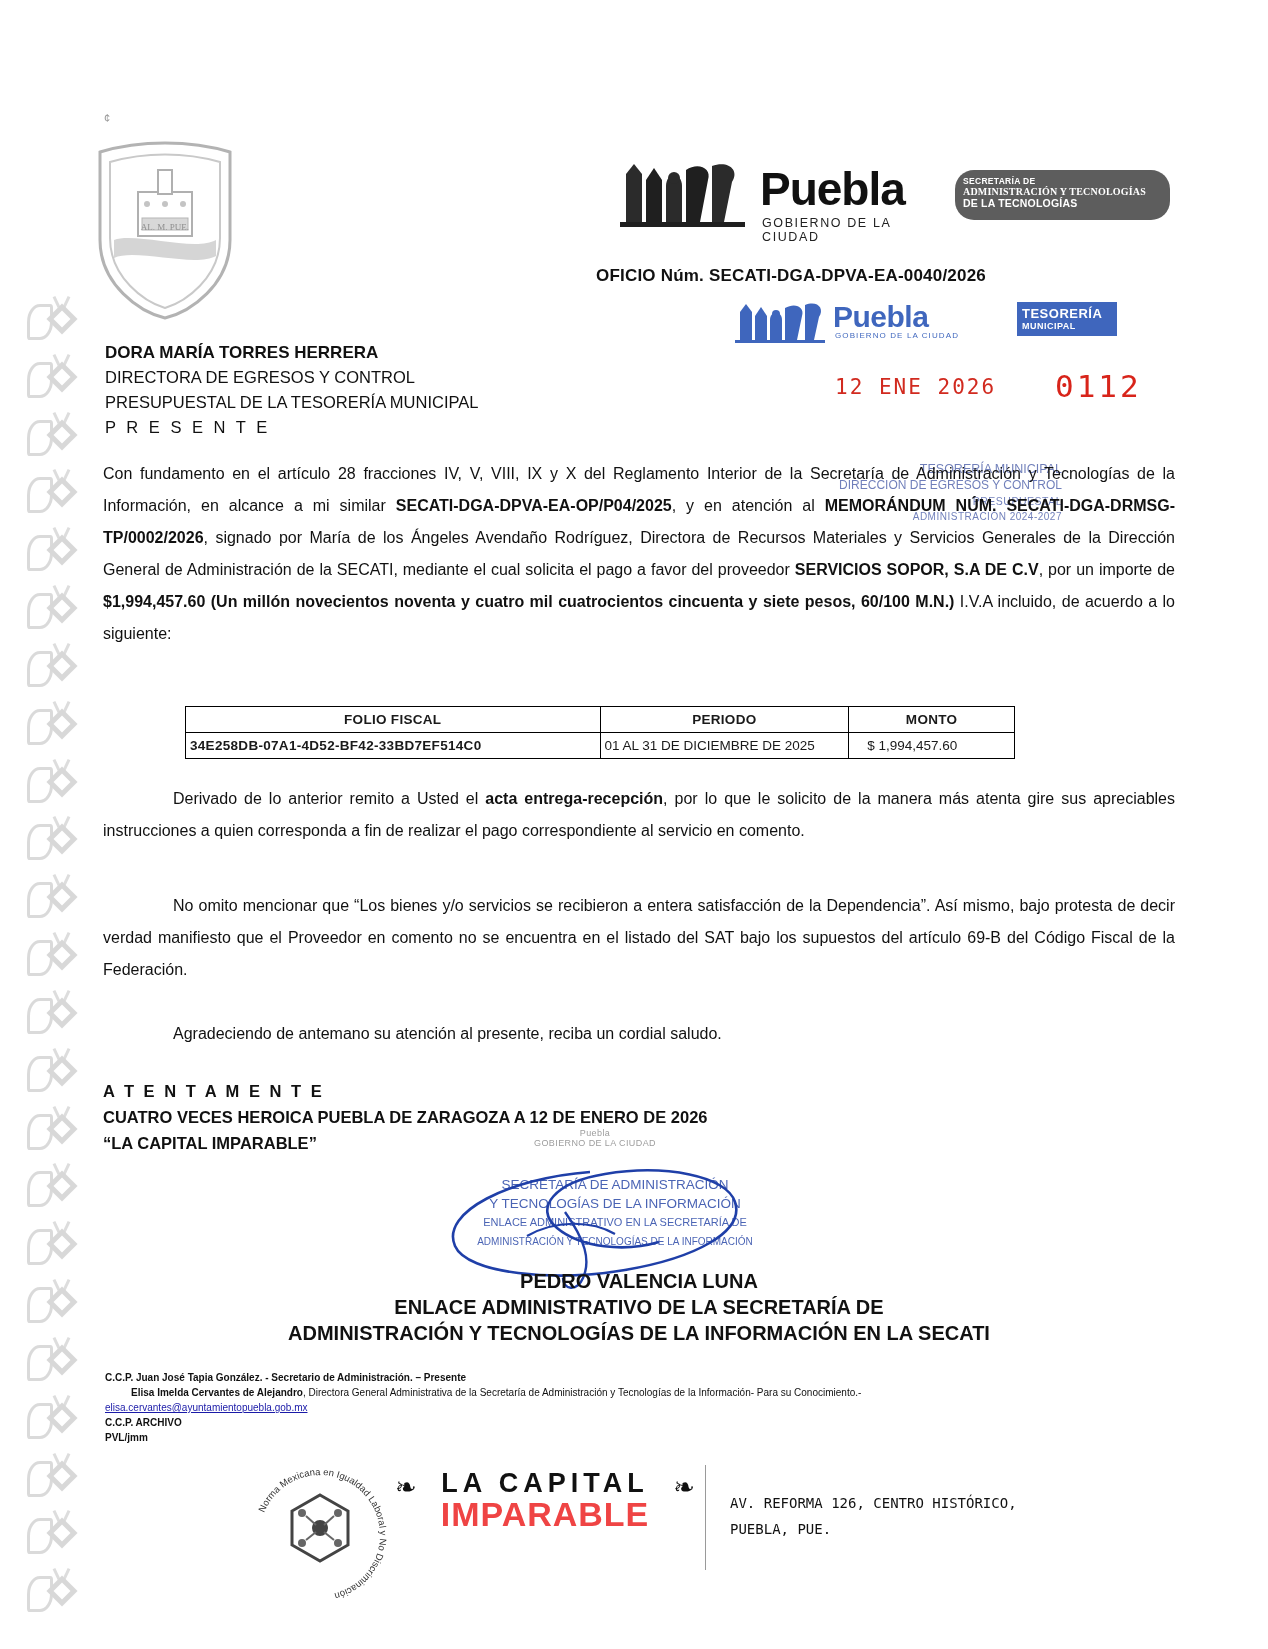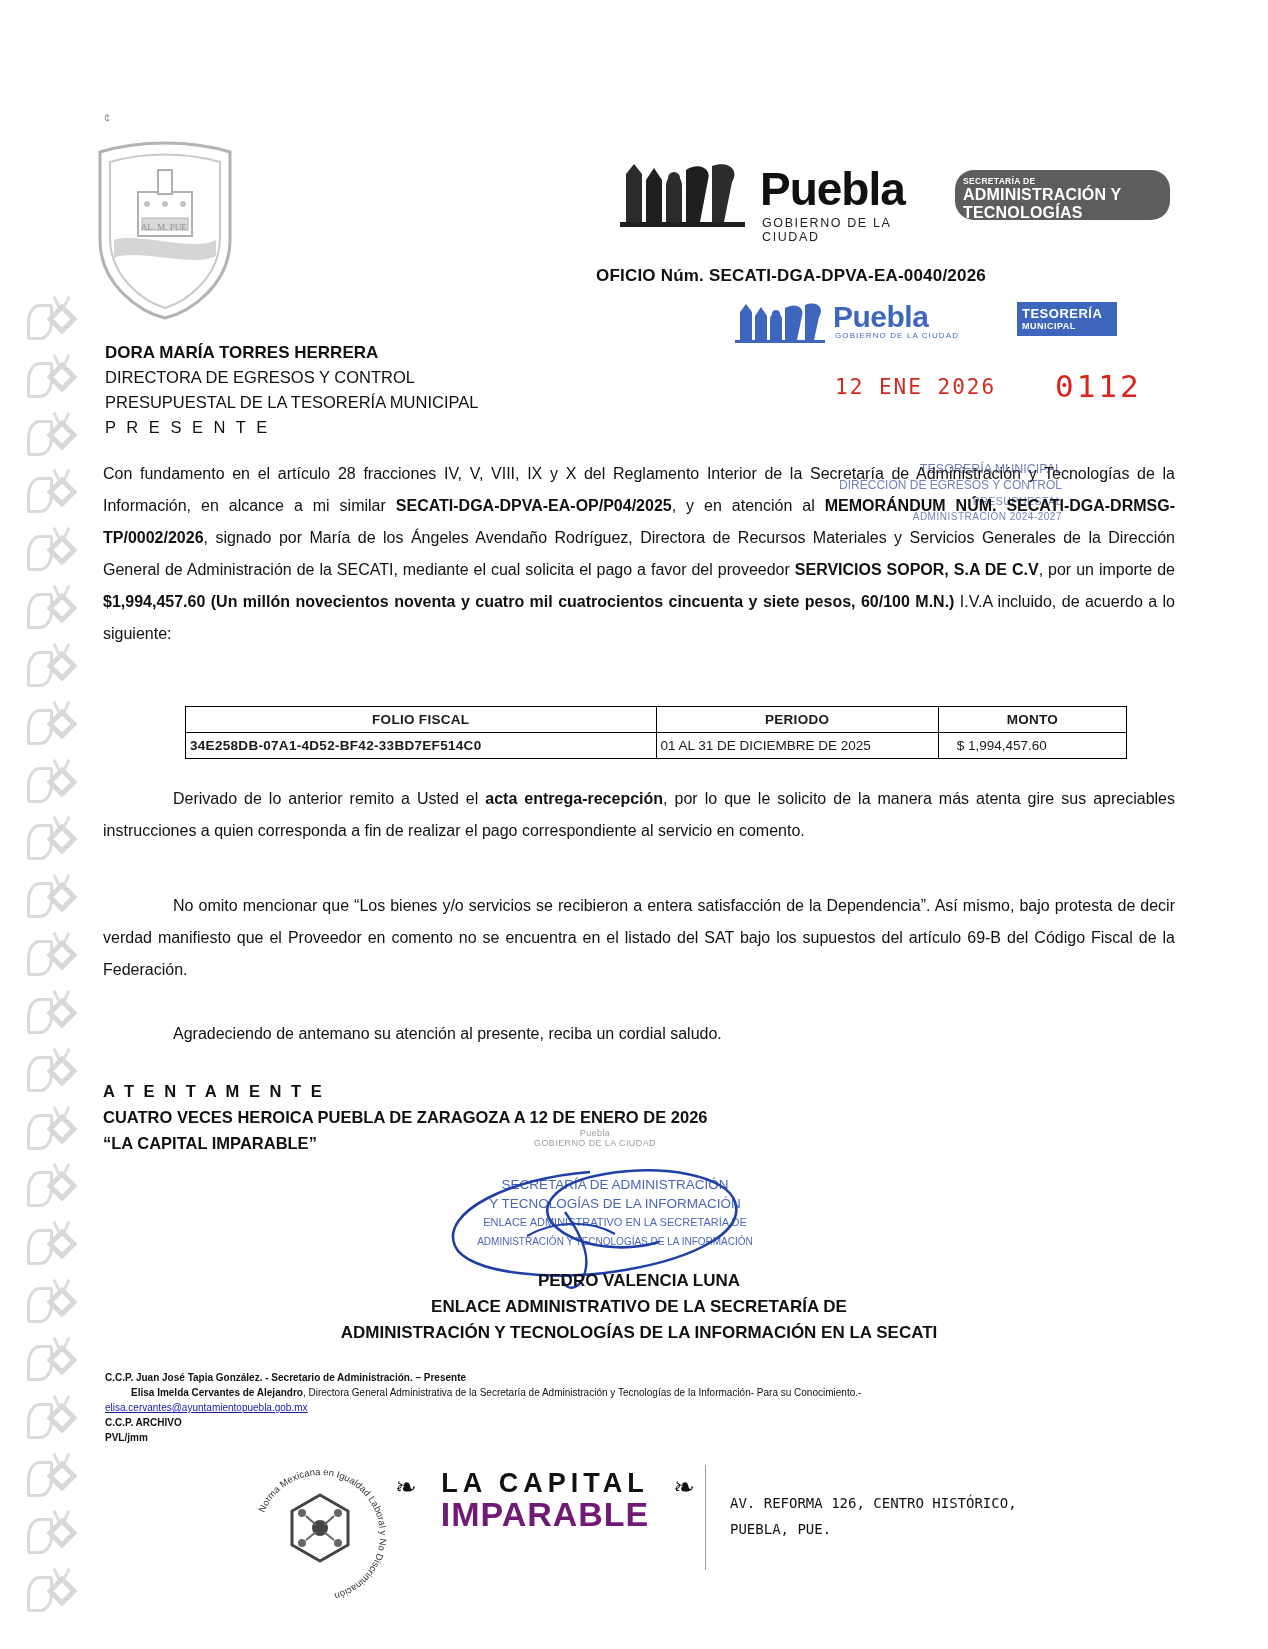--- a/index.html
+++ b/index.html
@@ -57,21 +57,21 @@
   }
   .logo-puebla .sub{
     position:absolute;left:142px;top:56px;
     font-size:12.5px;letter-spacing:1.6px;color:#222;
   }
   .logo-bar{
     position:absolute;left:955px;top:170px;width:215px;height:50px;
     background:#5d5d5d;color:#fff;padding:6px 8px;box-sizing:border-box;border-radius:19px;
   }
   .logo-bar .l1{font-size:8.5px;font-weight:bold;letter-spacing:.3px;}
-  .logo-bar .l2{font-size:16px;font-weight:bold;letter-spacing:.2px;}
+  .logo-bar .l2{font-size:10px;font-weight:bold;letter-spacing:.2px;font-family:Liberation Serif, serif;}
   .logo-bar .l3{font-size:10.5px;font-weight:bold;letter-spacing:.2px;}
 
   .oficio-num{
     position:absolute;left:596px;top:266px;width:580px;
     font-size:17px;font-weight:bold;letter-spacing:.2px;color:#111;
   }
 
   
   .stamp-tesoreria{
     position:absolute;left:735px;top:300px;width:335px;height:48px;
@@ -125,21 +125,21 @@
   .body-text b{font-weight:bold;}
 
   .para{
     position:absolute;left:103px;width:1072px;
     font-size:16px;line-height:32px;text-align:justify;color:#111;
   }
   .indent{text-indent:70px;}
 
   
   table.folio{
-    position:absolute;left:185px;top:706px;width:942px;
+    position:absolute;left:185px;top:706px;width:830px;
     border-collapse:collapse;font-size:13.5px;
   }
   table.folio th{
     border:1px solid #000;padding:5px 4px;font-weight:bold;text-align:center;
     letter-spacing:.3px;
   }
   table.folio td{
     border:1px solid #000;padding:5px 4px;text-align:left;font-size:13.5px;
   }
   table.folio td.folio-val{font-weight:bold;letter-spacing:.3px;}
@@ -165,41 +165,41 @@
   .sig-blue .l2{font-size:11px;}
   .sig-blue .l3{font-size:10px;}
 
   .scribble{
     position:absolute;left:415px;top:1150px;width:380px;height:145px;
     pointer-events:none;
   }
 
   .signer{
     position:absolute;left:103px;top:1268px;width:1072px;text-align:center;
-    font-size:17px;font-weight:bold;line-height:26px;color:#111;
+    font-size:20px;font-weight:bold;line-height:26px;color:#111;
   }
 
   
   .ccp{
     position:absolute;left:105px;top:1370px;width:1060px;
     font-size:10px;line-height:15px;color:#111;
   }
   .ccp b{font-weight:bold;}
   .ccp a{color:#1a1aa8;text-decoration:underline;}
   .ccp .blk{font-weight:bold;}
 
   
   .norma{
     position:absolute;left:240px;top:1455px;width:160px;height:160px;
   }
   .capital{
     position:absolute;left:395px;top:1468px;width:300px;height:90px;text-align:center;
   }
   .capital .c1{font-size:27px;font-weight:bold;letter-spacing:5px;color:#111;}
-  .capital .c2{font-size:34px;font-weight:bold;letter-spacing:1px;color:#701a75;margin-top:-4px;}
+  .capital .c2{font-size:34px;font-weight:bold;letter-spacing:1px;color:#ef4444;margin-top:-4px;}
   .capital .wing{position:absolute;top:4px;font-size:26px;color:#111;}
   .addr{
     position:absolute;left:730px;top:1490px;width:420px;
     font-family:"DejaVu Sans Mono", monospace;font-size:14px;line-height:26px;color:#111;
   }
   .vrule{
     position:absolute;left:705px;top:1465px;width:1px;height:105px;background:#9a9a9a;
   }
   .mark-top{
     position:absolute;left:104px;top:112px;font-size:11px;color:#9a9a9a;

